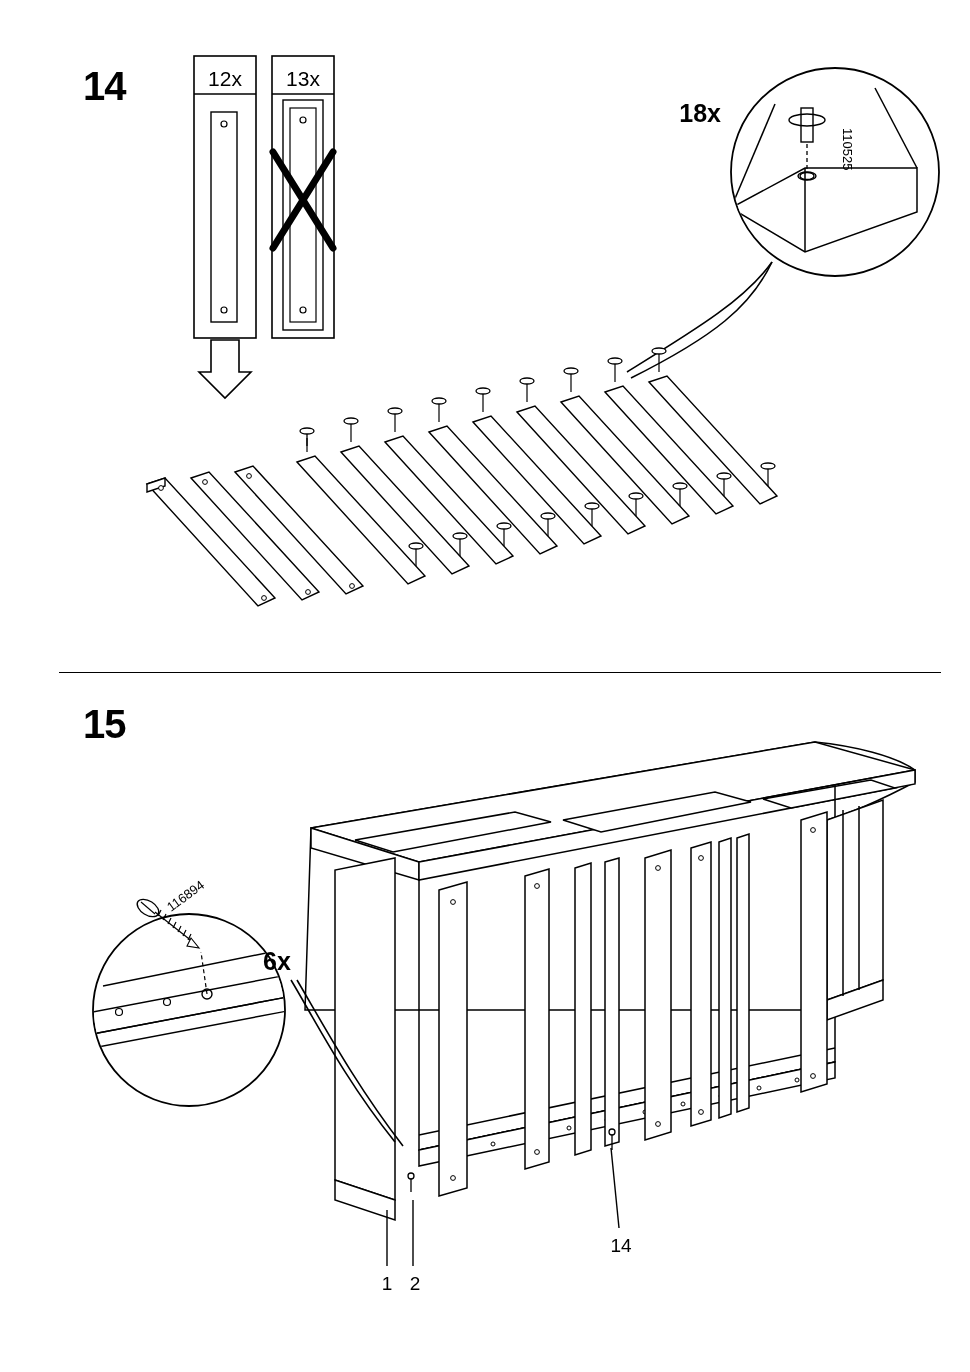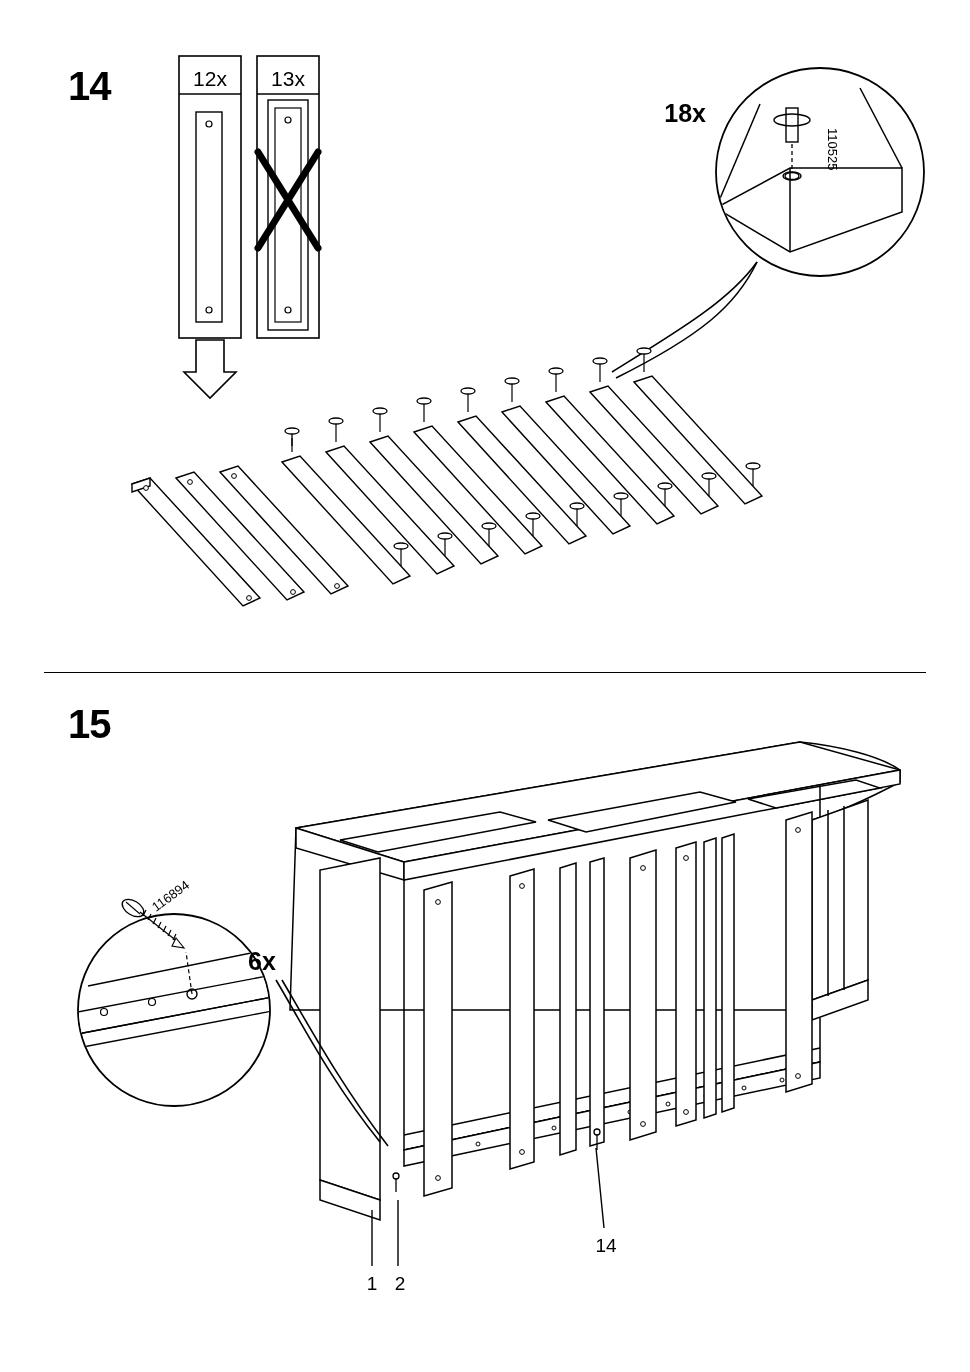--- a/index.html
+++ b/index.html
@@ -10,21 +10,21 @@
   body {
     width: 970px;
     height: 1372px;
     font-family: "Liberation Sans", sans-serif;
     color: #000000;
     position: relative;
     overflow: hidden;
   }
   .page {
     position: absolute;
-    left: 0; top: 0;
+    left: 15px; top: 0;
     width: 819px;
     height: 1372px;
   }
   .step {
     position: absolute;
     left: 0;
     width: 970px;
   }
   #step-14 { top: 0; height: 680px; }
   #step-15 { top: 680px; height: 692px; }

